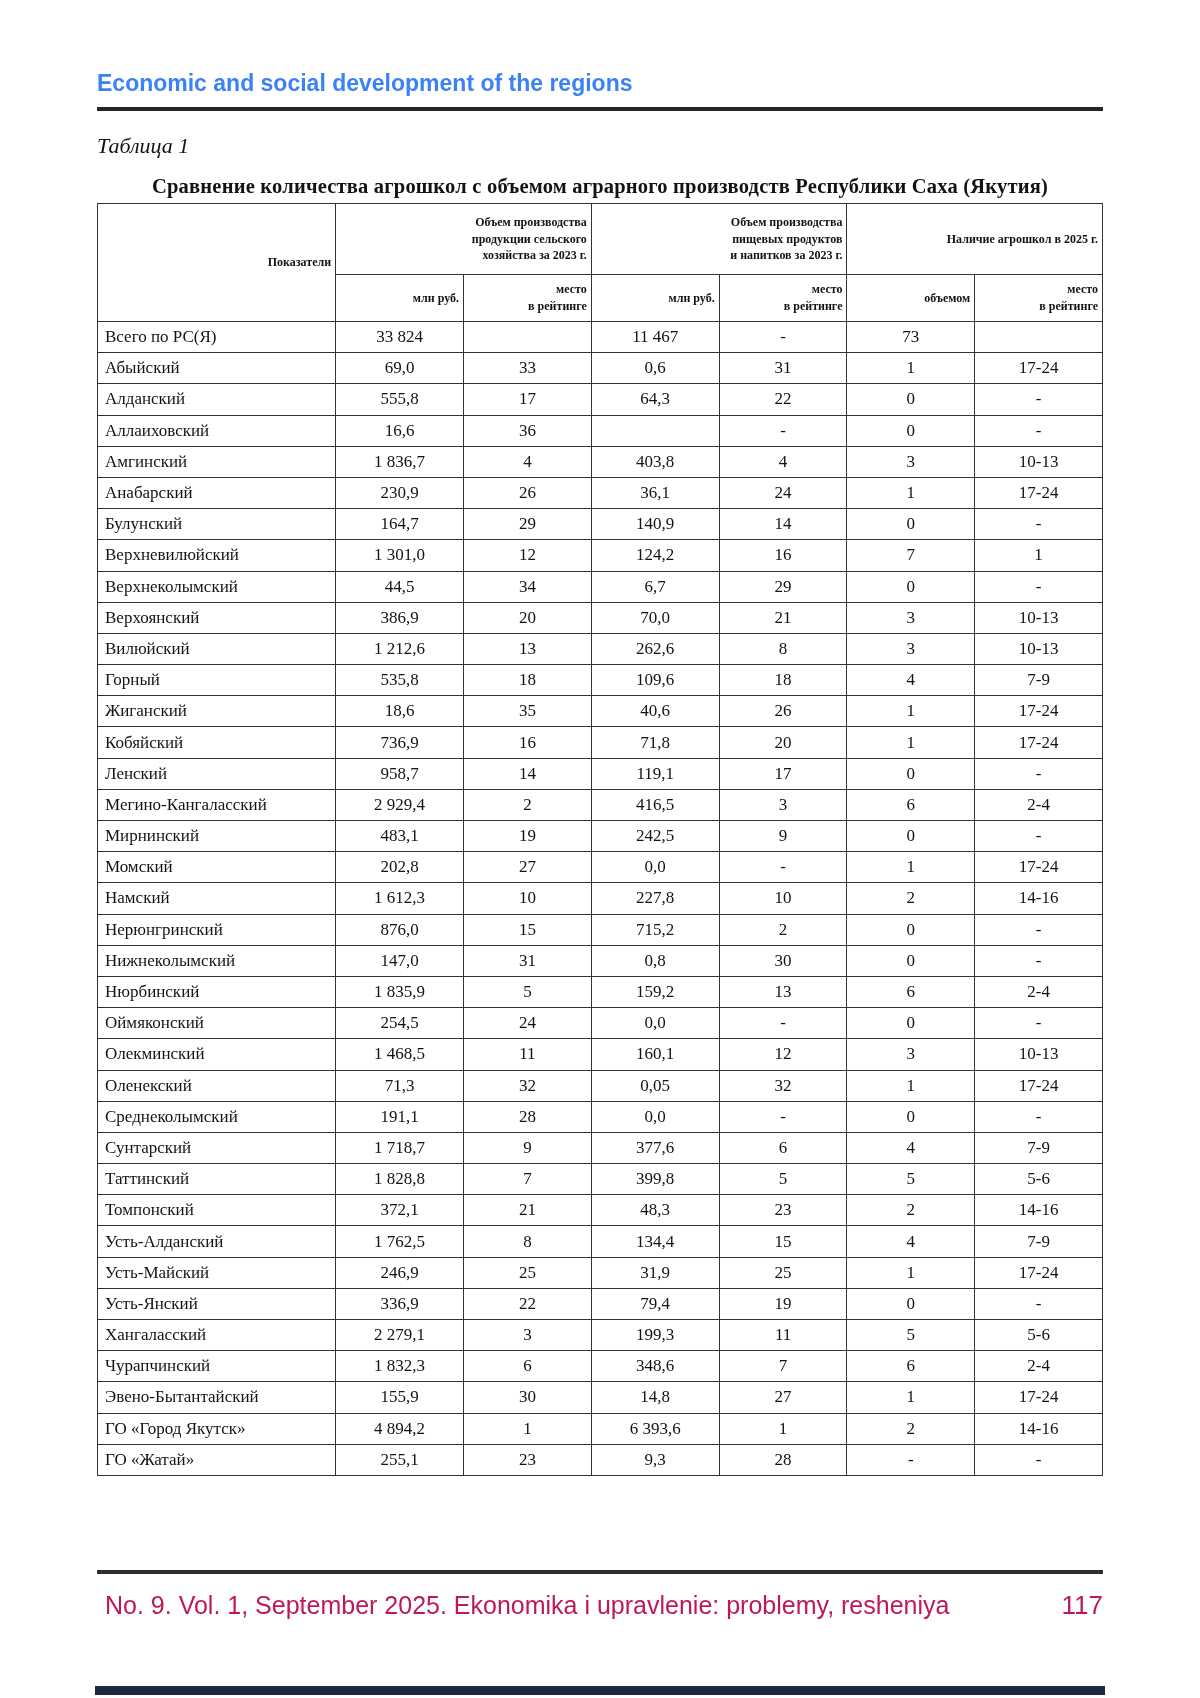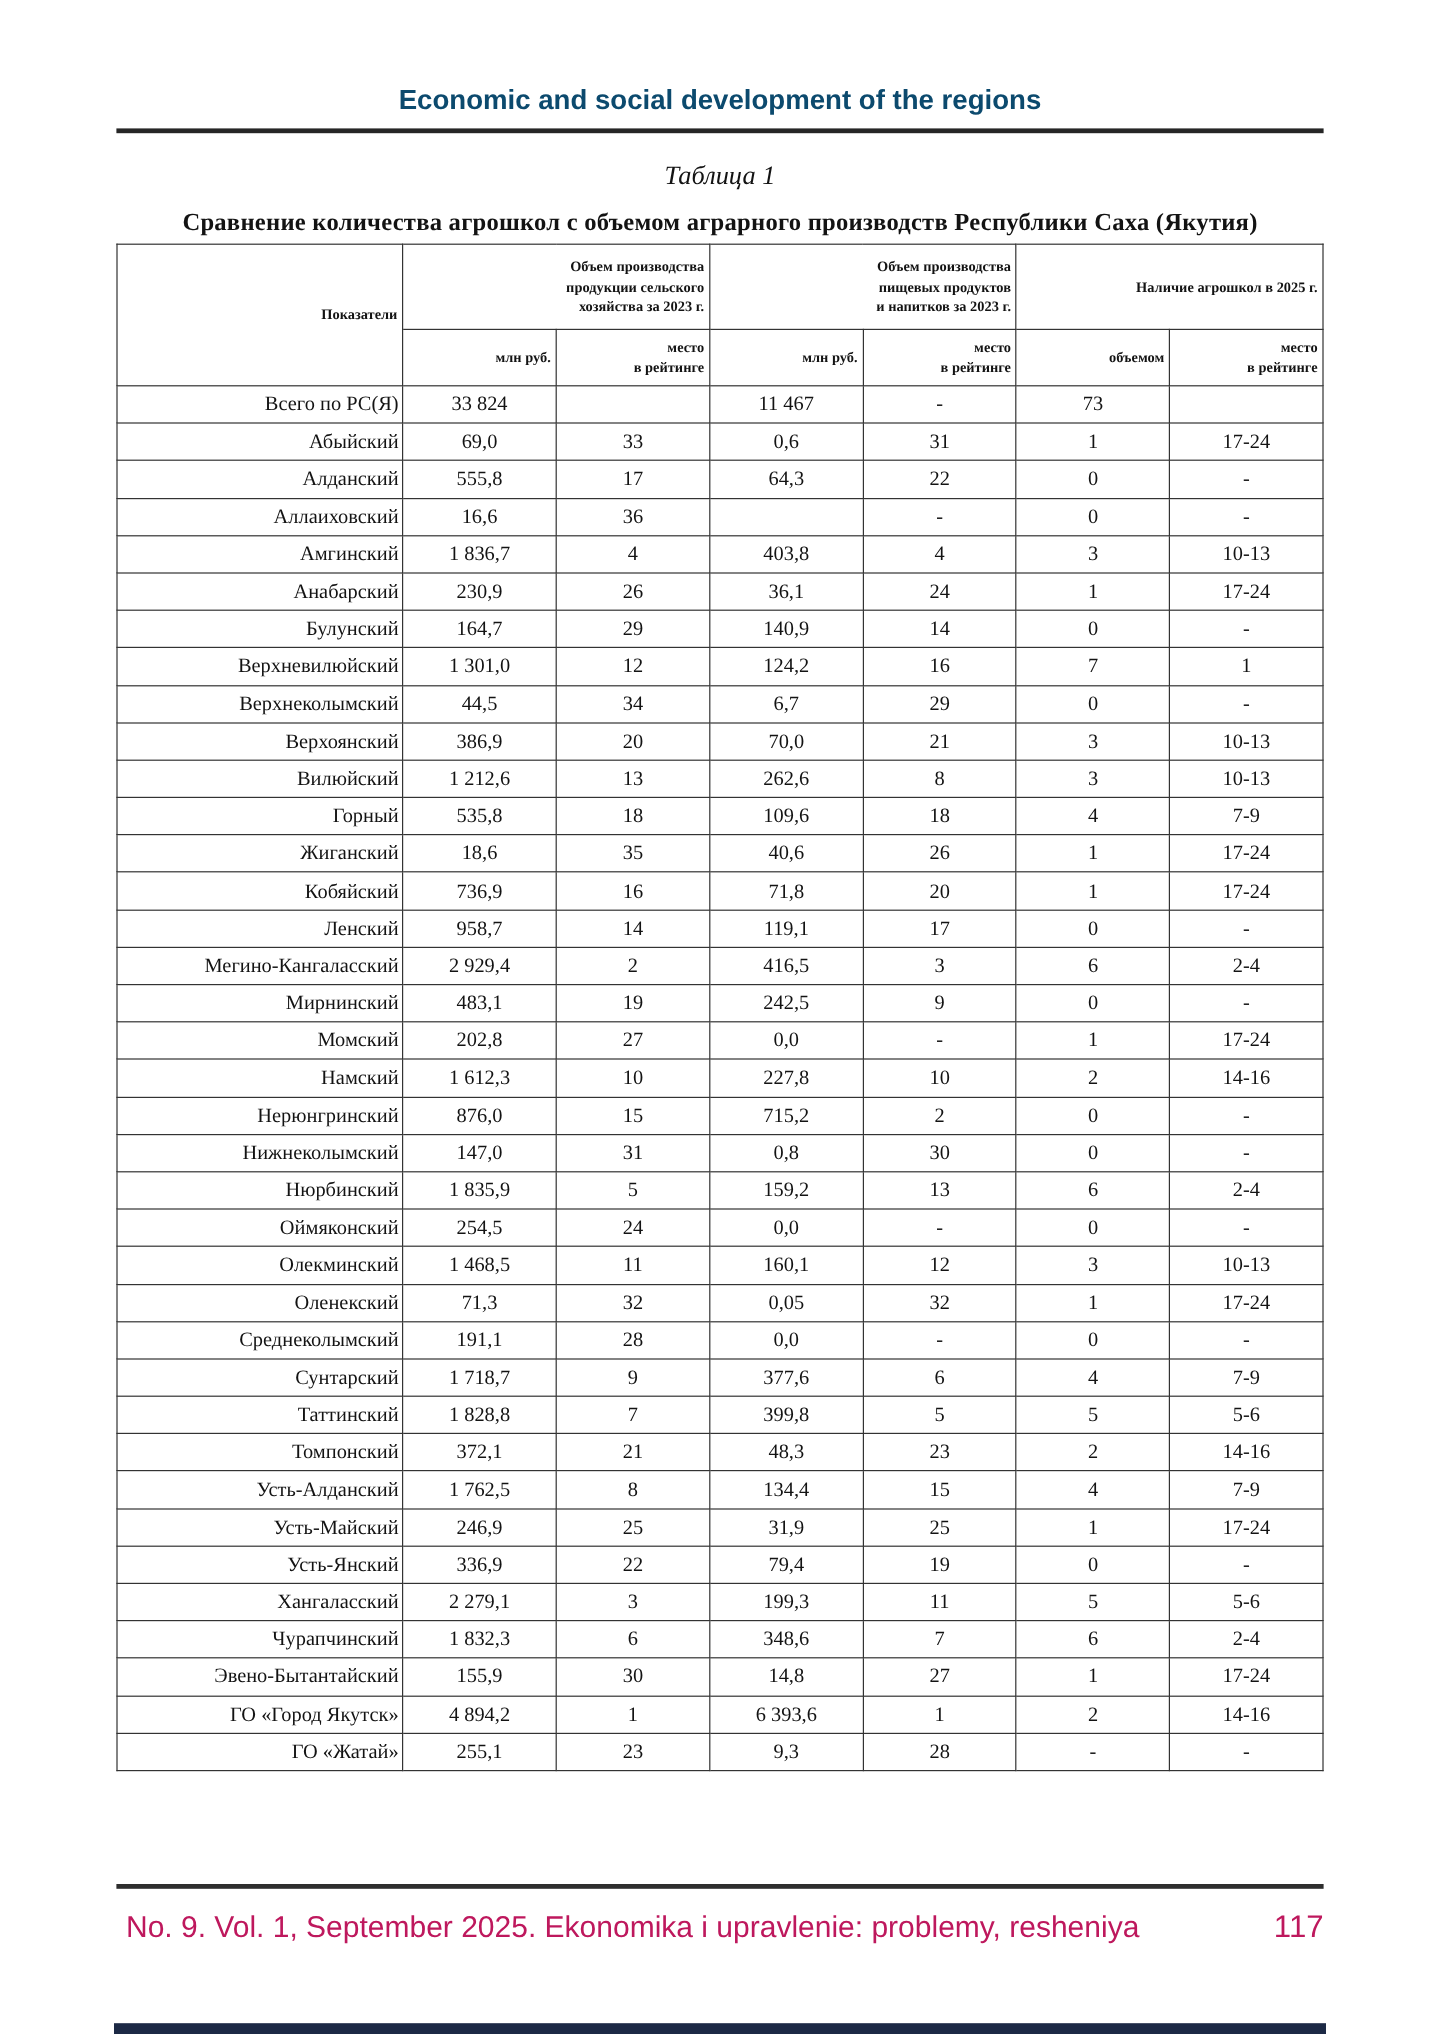--- a/index.html
+++ b/index.html
@@ -8,31 +8,31 @@
     background:#ffffff;
     font-family:"Liberation Serif", serif;
     color:#131313;
     position:relative;
     overflow:hidden;
   }
   .content { position:absolute; left:97px; width:1006px; top:0; }
 
   .running-head {
     margin-top:70px;
-    text-align:center;
+    text-align:left;
     font-family:"Liberation Sans", sans-serif;
     font-weight:bold;
     font-size:23px;
-    color:#0c4a6e;
+    color:#3b82f6;
   }
   .head-rule { margin-top:10px; height:4px; background:#262626; }
 
   .table-label {
     margin-top:22px;
-    text-align:center;
+    text-align:left;
     font-style:italic;
     font-size:22px;
   }
   .table-title {
     margin-top:16px;
     text-align:center;
     font-weight:bold;
     font-size:20.5px;
     letter-spacing:0.2px;
   }
@@ -58,21 +58,21 @@
   th.group-cell { height:66px; }
   th.sub-cell   { height:42px; }
   table.cmp tbody td {
     font-size:17px;
     height:30.2px;
     text-align:center;
     padding:0 3px;
     vertical-align:middle;
   }
   table.cmp tbody td.name {
-    text-align:right;
+    text-align:left;
     padding-left:7px;
   }
 
   .source {
     margin-top:22px;
     padding-left:37px;
     font-size:19.5px;
   }
   .source .src-label { font-style:italic; }
 

